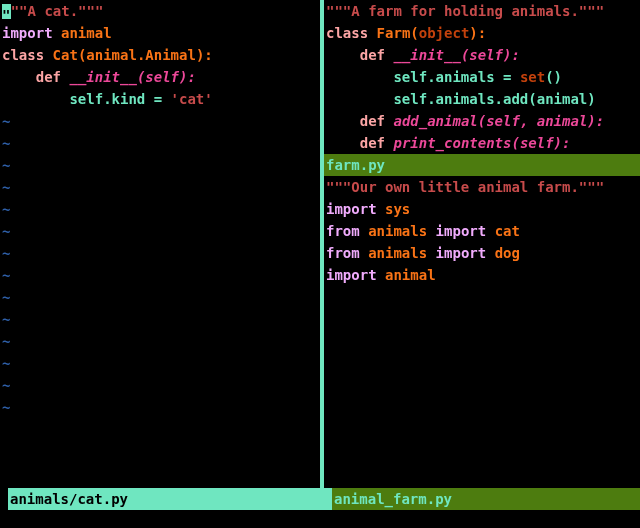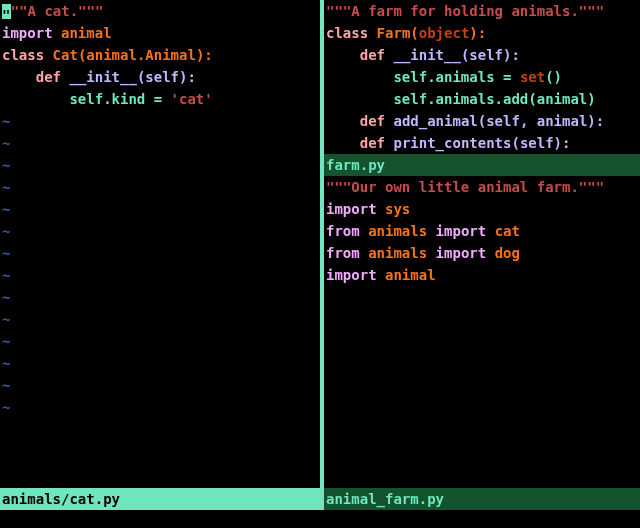--- a/index.html
+++ b/index.html
@@ -37,37 +37,37 @@
     }
 
     
     .status-active {
       background: #6fe6c0;
       color: #000;
       padding-left: 2px;
       white-space: pre;
     }
     .status-inactive {
-      background: #14532d;
+      background: #4d7c0f;
       color: #6fe6c0;
       padding-left: 2px;
       white-space: pre;
     }
     .cmdline { background: #000; height: 18px; }
 
-    .bottom-status { display: flex; }
+    .bottom-status { display: flex; padding-left: 8px; }
     .bottom-status .l { width: 320px; }
     .bottom-status .s { width: 4px; background: #6fe6c0; }
     .bottom-status .r { flex: 1; }
 
     
     .c-keyword  { color: #fca5a5; }
     .c-str      { color: #c74b4b; }
     .c-id       { color: #f97316; }
-    .c-func     { color: #c4b5fd; }
+    .c-func     { color: #ec4899; font-style: italic; }
     .c-builtin  { color: #c2410c; }
     .c-import   { color: #f0abfc; }
   </style>
 </head>
 <body>
 
 <div class="root">
   <div class="panes">
 
     <div class="left">

